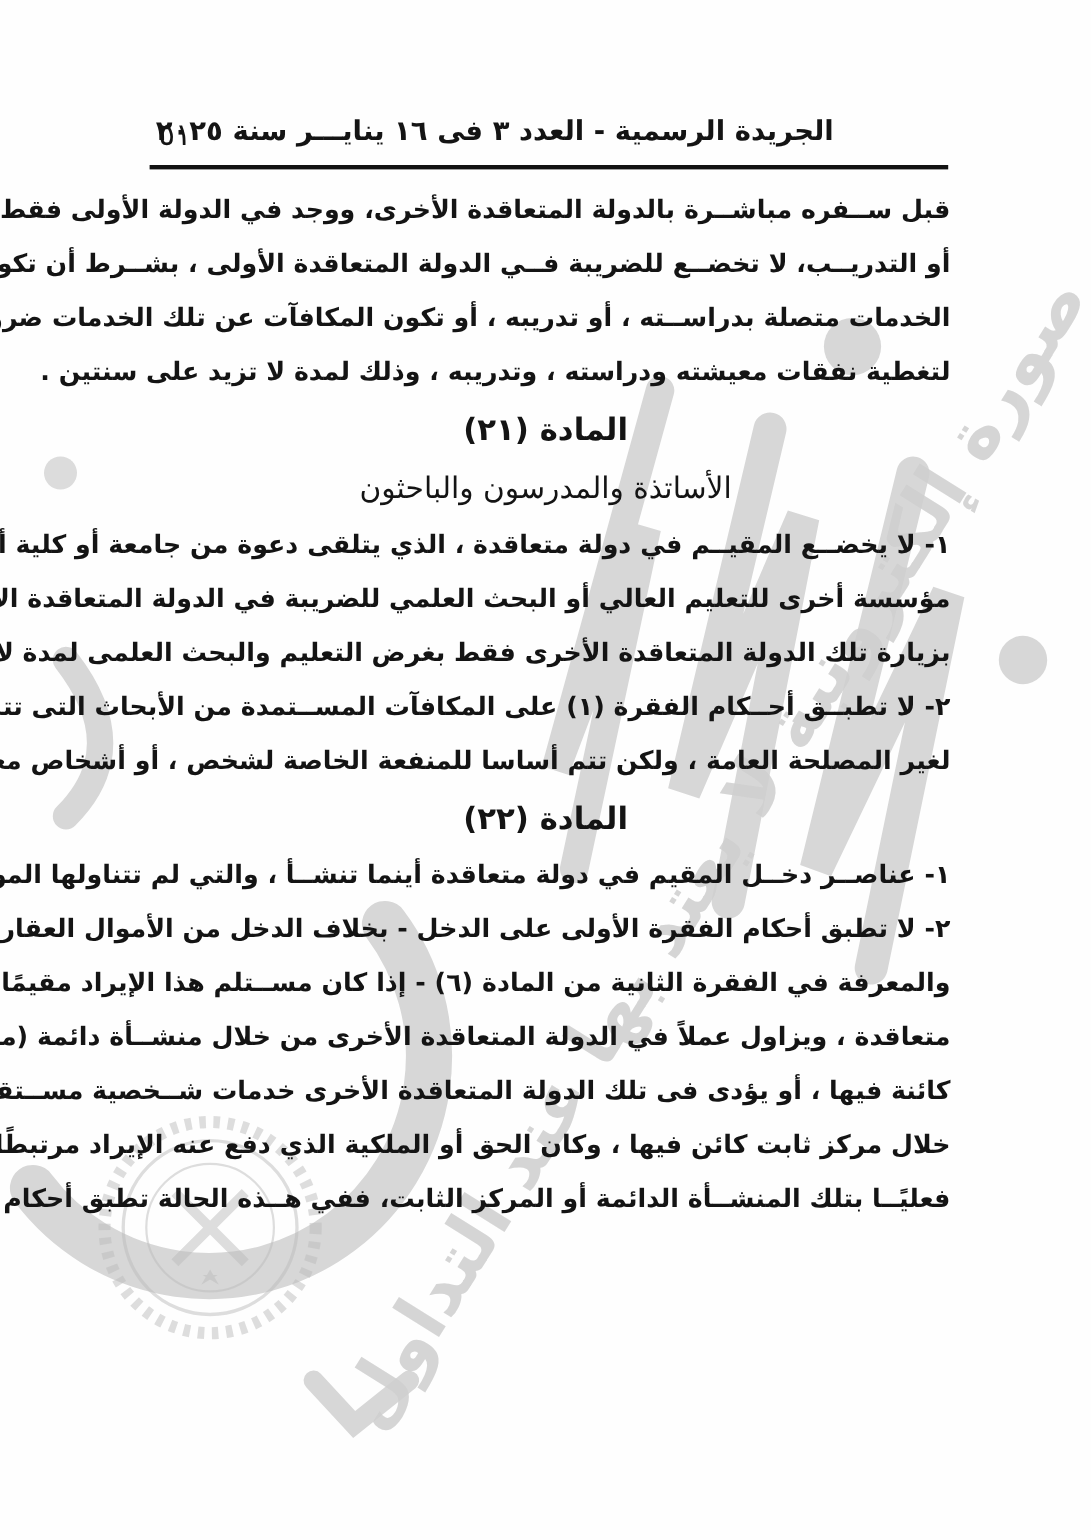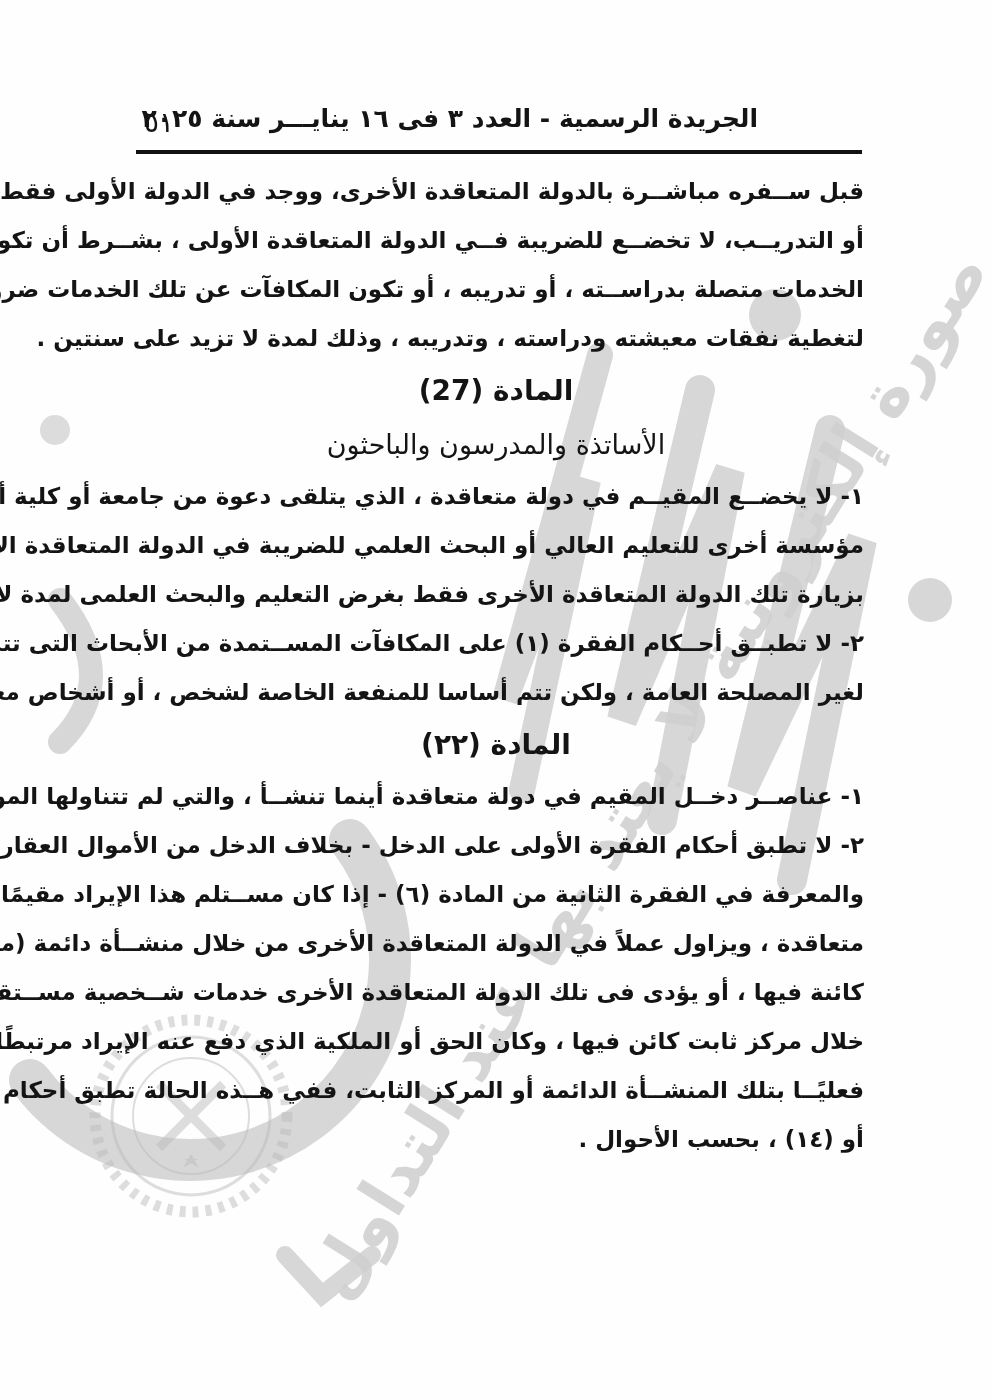--- a/index.html
+++ b/index.html
@@ -94,21 +94,21 @@
 
   <div class="doc-body">
 
     <div>
       <div class="line">قبل ســفره مباشــرة بالدولة المتعاقدة الأخرى، ووجد في الدولة الأولى فقط للدراســة ،</div>
       <div class="line">أو التدريــب، لا تخضــع للضريبة فــي الدولة المتعاقدة الأولى ، بشــرط أن تكون هذه</div>
       <div class="line">الخدمات متصلة بدراســته ، أو تدريبه ، أو تكون المكافآت عن تلك الخدمات ضرورية</div>
       <div class="line last">لتغطية نفقات معيشته ودراسته ، وتدريبه ، وذلك لمدة لا تزيد على سنتين .</div>
     </div>
 
-    <div class="article-title">المادة (27)</div>
+    <div class="article-title">المادة (٢١)</div>
     <div class="article-subtitle">الأساتذة والمدرسون والباحثون</div>
 
     <div>
       <div class="line">١- لا يخضــع المقيــم في دولة متعاقدة ، الذي يتلقى دعوة من جامعة أو كلية أو</div>
       <div class="line">مؤسسة أخرى للتعليم العالي أو البحث العلمي للضريبة في الدولة المتعاقدة الأخرى ، ويقوم</div>
       <div class="line">بزيارة تلك الدولة المتعاقدة الأخرى فقط بغرض التعليم والبحث العلمى لمدة لا تزيد على ثلاث</div>
     </div>
 
     <div>
       <div class="line">٢- لا تطبــق أحــكام الفقرة (١) على المكافآت المســتمدة من الأبحاث التى تتم</div>
@@ -121,17 +121,16 @@
       <div class="line">١- عناصــر دخــل المقيم في دولة متعاقدة أينما تنشــأ ، والتي لم تتناولها المواد</div>
     </div>
 
     <div>
       <div class="line">٢- لا تطبق أحكام الفقرة الأولى على الدخل - بخلاف الدخل من الأموال العقارية</div>
       <div class="line">والمعرفة في الفقرة الثانية من المادة (٦) - إذا كان مســتلم هذا الإيراد مقيمًا في دولة</div>
       <div class="line">متعاقدة ، ويزاول عملاً في الدولة المتعاقدة الأخرى من خلال منشــأة دائمة (مســتقرة)</div>
       <div class="line">كائنة فيها ، أو يؤدى فى تلك الدولة المتعاقدة الأخرى خدمات شــخصية مســتقلة من</div>
       <div class="line">خلال مركز ثابت كائن فيها ، وكان الحق أو الملكية الذي دفع عنه الإيراد مرتبطًا ارتباطًا</div>
       <div class="line">فعليًــا بتلك المنشــأة الدائمة أو المركز الثابت، ففي هــذه الحالة تطبق أحكام المادة (٧)</div>
-      <div class="line last">أو (١٤) ، بحسب الأحوال .</div>
     </div>
 
   </div>
 </div>
 
 </body></html>

